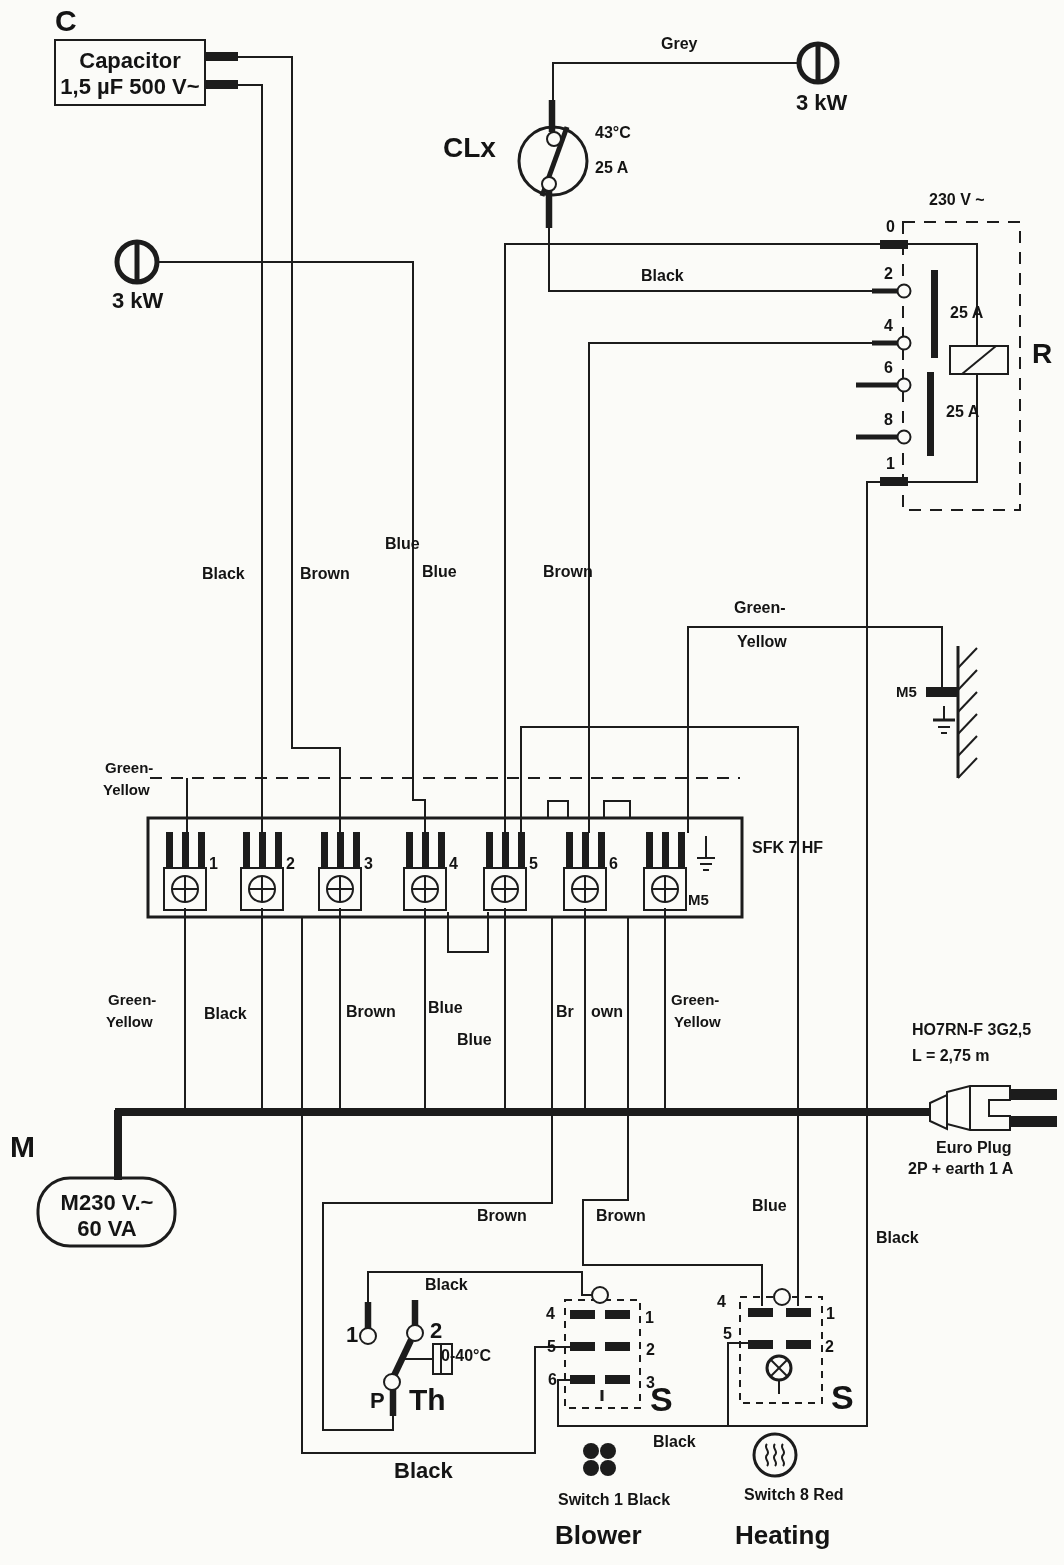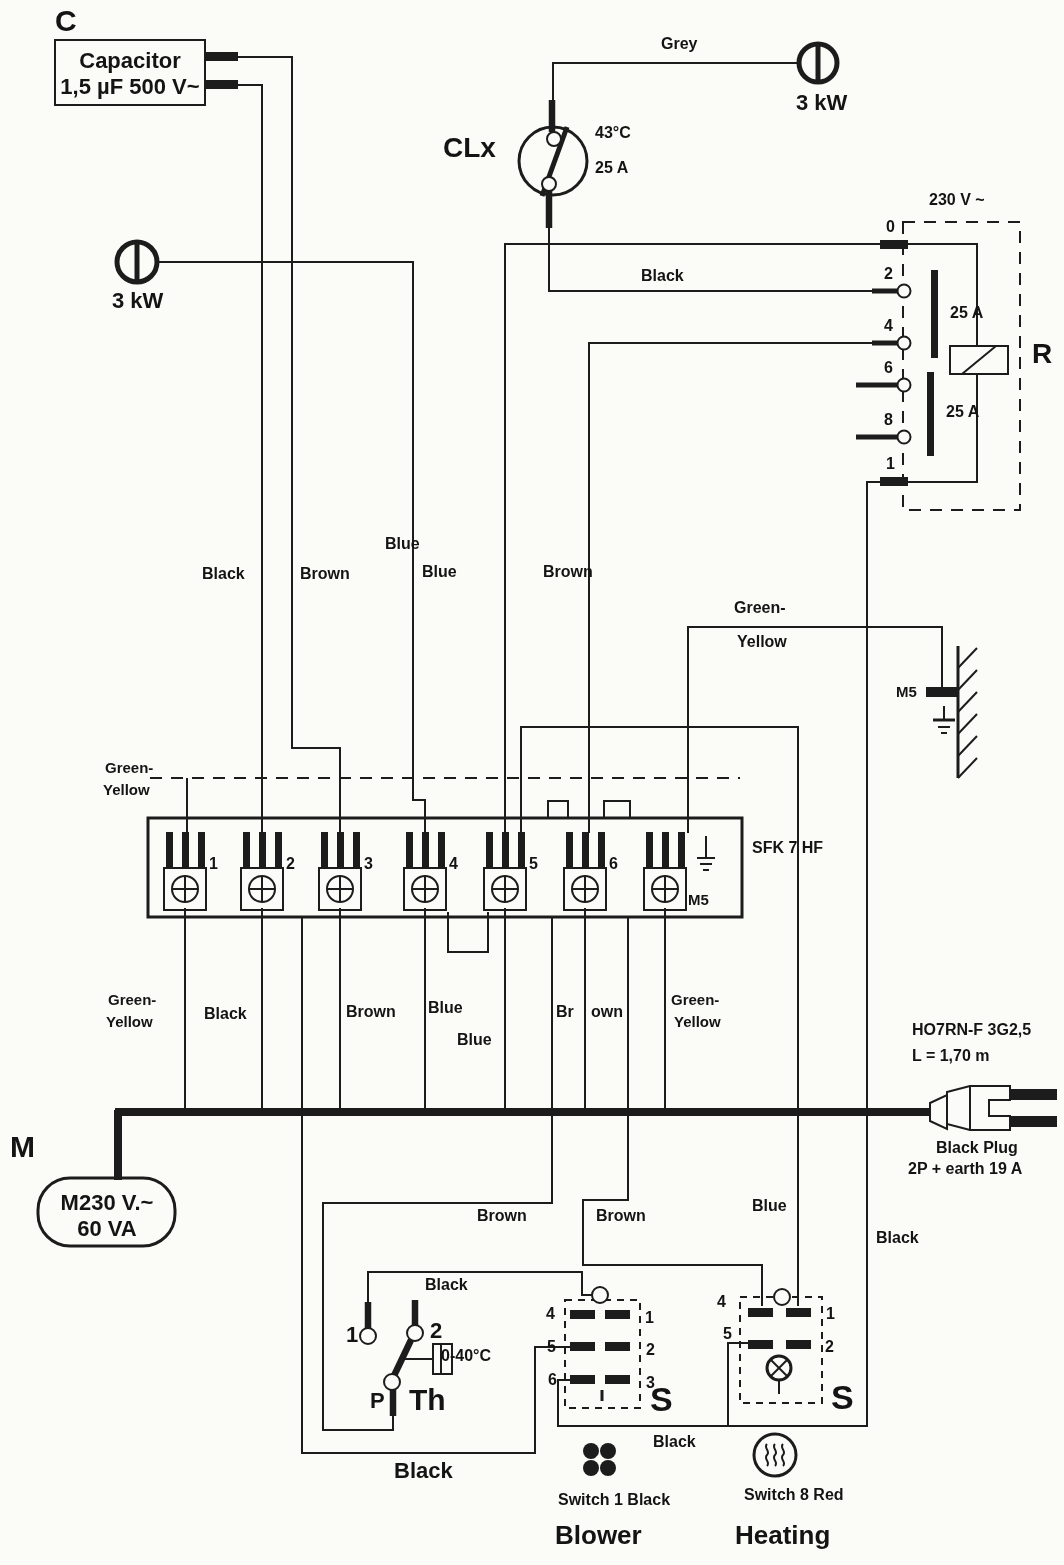--- a/index.html
+++ b/index.html
@@ -322,23 +322,23 @@
 <div class="lb" style="left:204px;top:1006px;">Black</div>
 <div class="lb" style="left:346px;top:1004px;">Brown</div>
 <div class="lb" style="left:428px;top:1000px;">Blue</div>
 <div class="lb" style="left:457px;top:1032px;">Blue</div>
 <div class="lb" style="left:556px;top:1004px;">Br</div>
 <div class="lb" style="left:591px;top:1004px;">own</div>
 <div class="lb t15" style="left:671px;top:992px;">Green-</div>
 <div class="lb t15" style="left:674px;top:1014px;">Yellow</div>
 
 <div class="lb" style="left:912px;top:1022px;">HO7RN-F 3G2,5</div>
-<div class="lb" style="left:912px;top:1048px;">L = 1,70 m</div>
-<div class="lb" style="left:936px;top:1140px;">Black Plug</div>
-<div class="lb" style="left:908px;top:1161px;">2P + earth 19 A</div>
+<div class="lb" style="left:912px;top:1048px;">L = 2,75 m</div>
+<div class="lb" style="left:936px;top:1140px;">Euro Plug</div>
+<div class="lb" style="left:908px;top:1161px;">2P + earth 1 A</div>
 
 <div class="lb t30" style="left:10px;top:1132px;">M</div>
 <div class="lb t17 ctr" style="left:48px;top:1192px;width:118px;">M230 V.~</div>
 <div class="lb t17 ctr" style="left:48px;top:1218px;width:118px;">60 VA</div>
 
 <div class="lb" style="left:477px;top:1208px;">Brown</div>
 <div class="lb" style="left:596px;top:1208px;">Brown</div>
 <div class="lb" style="left:752px;top:1198px;">Blue</div>
 <div class="lb" style="left:876px;top:1230px;">Black</div>
 <div class="lb" style="left:425px;top:1277px;">Black</div>

